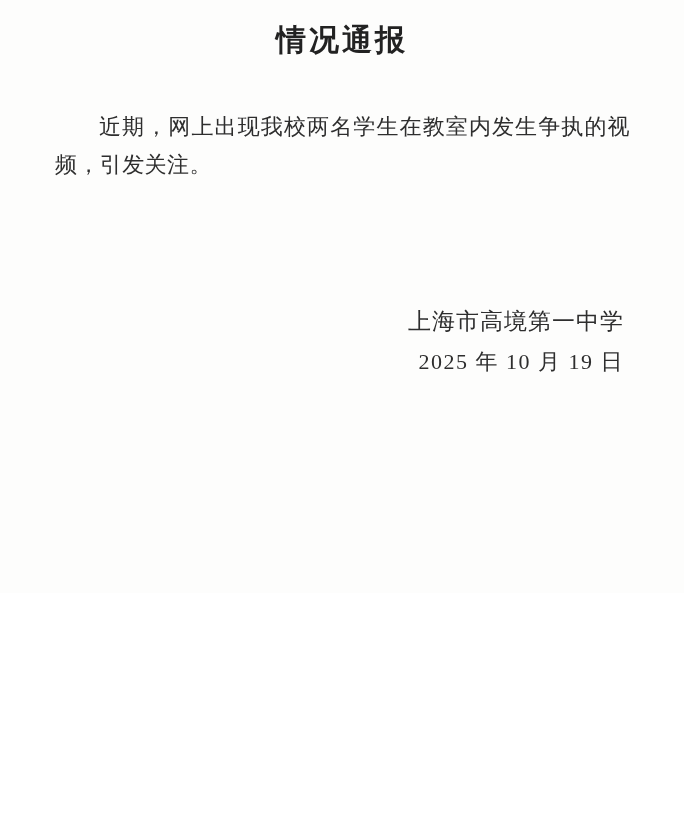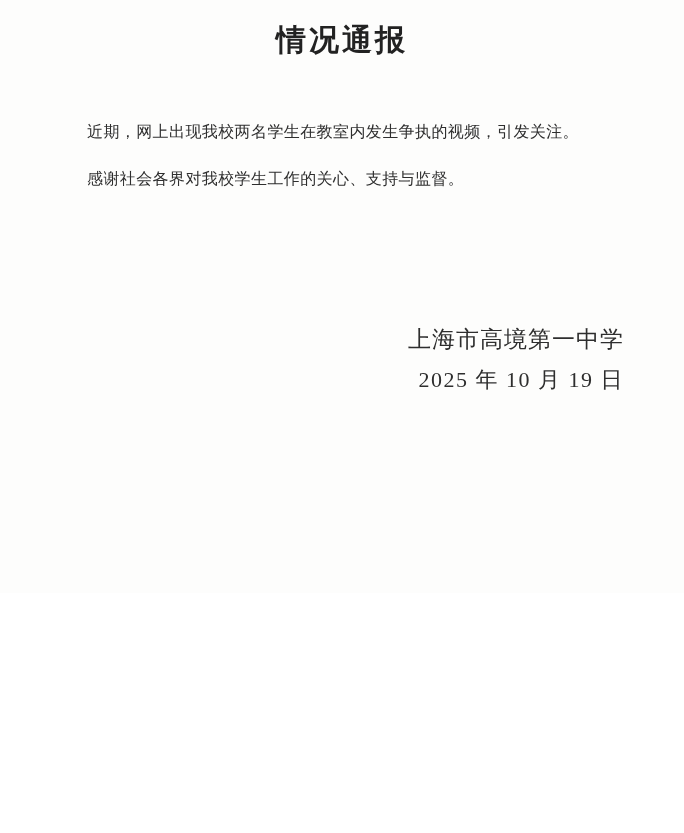--- a/index.html
+++ b/index.html
@@ -17,22 +17,22 @@
     padding-top: 22px;
     text-align: center;
     font-size: 30px;
     line-height: 36px;
     font-weight: 700;
     letter-spacing: 3px;
     color: #222;
   }
   .body-text {
     margin: 50px 54px 0 55px;
-    font-size: 16px;
-    line-height: 47px;
+    font-size: 22px;
+    line-height: 38px;
     letter-spacing: 0.4px;
     text-align: justify;
   }
   .body-text p {
     margin: 0;
     text-indent: 2em;
   }
   .sig-block {
     margin-top: 118px;
     padding-right: 60px;
@@ -84,21 +84,20 @@
 </style>
 </head>
 <body>
 
 <div class="page">
 
   <h1 class="title">情况通报</h1>
 
   <div class="body-text">
     <p>近期，网上出现我校两名学生在教室内发生争执的视频，引发关注。</p>
-    <p>感谢社会各界对我校学生工作的关心、支持与监督。</p>
   </div>
 
   <div class="sig-block">
     <div class="sig-school">上海市高境第一中学</div>
     <div class="sig-date">2025 年 10 月 19 日</div>
   </div>
 
   <svg class="seal" viewBox="-80 -80 160 160" xmlns="http://www.w3.org/2000/svg">
     <g transform="rotate(10)">
       <circle cx="0" cy="0" r="71" fill="none" stroke-width="5.5" stroke="#e0402f"></circle>

